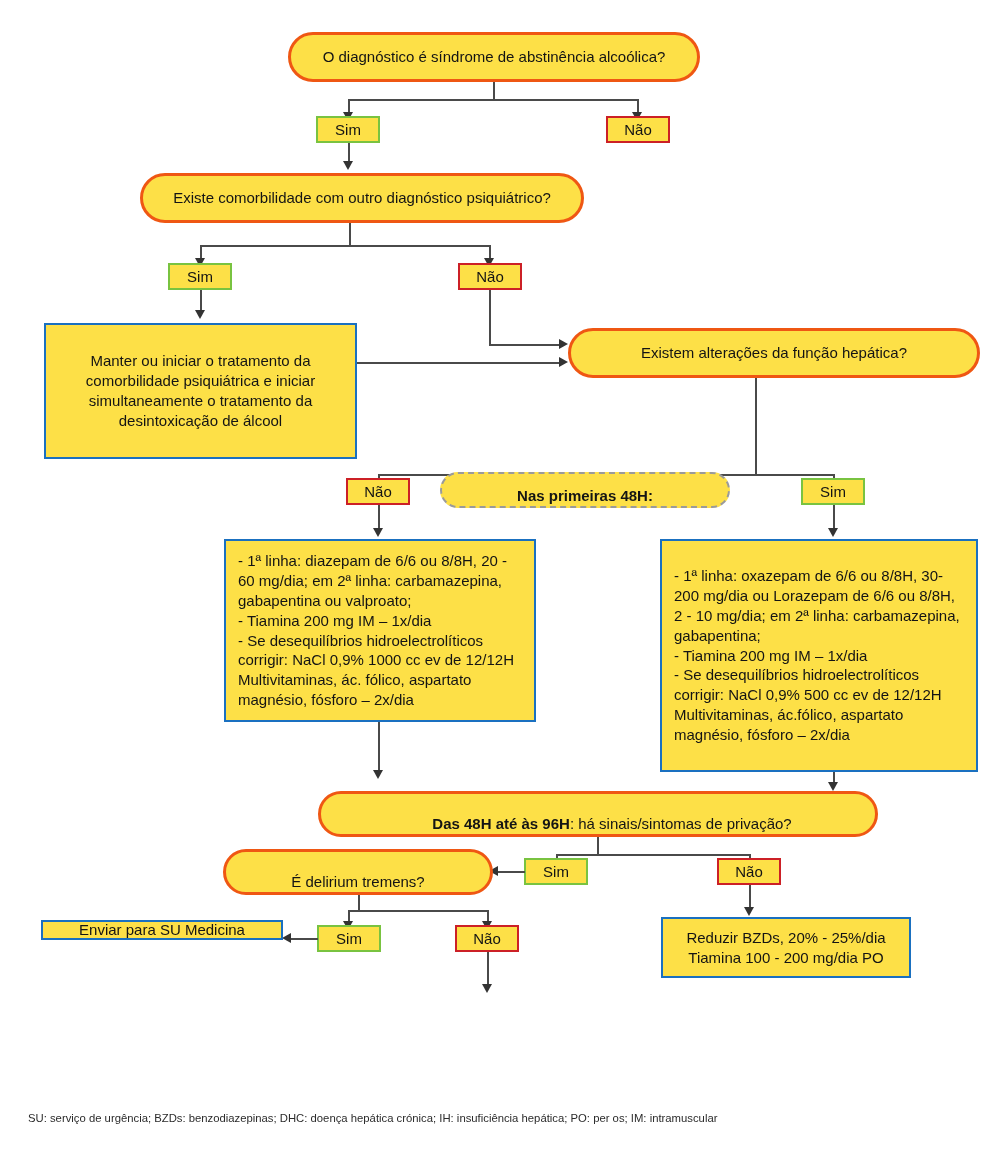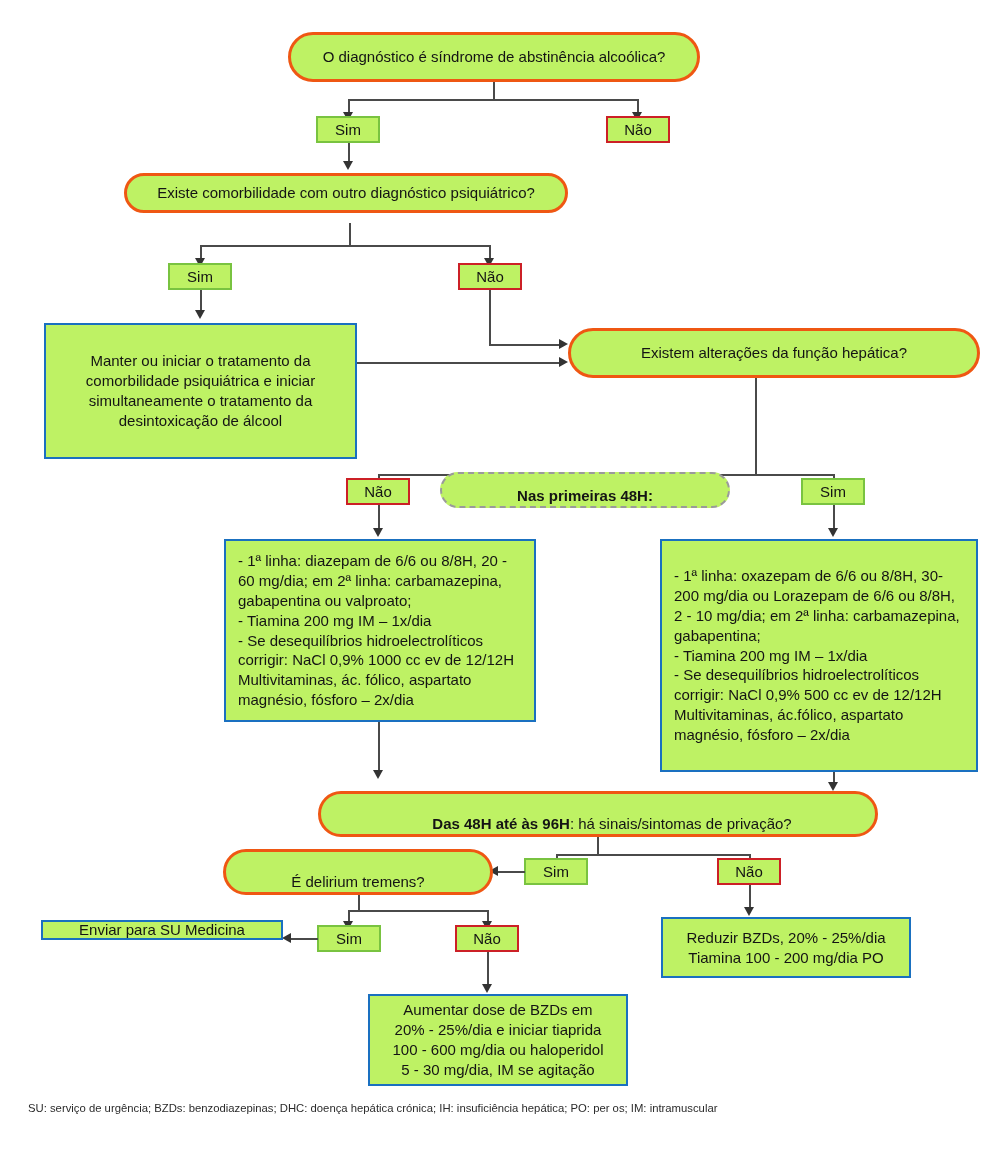--- a/index.html
+++ b/index.html
@@ -15,21 +15,21 @@
     position: relative;
     width: 1000px;
     height: 1164px;
     background: #ffffff;
     overflow: hidden;
   }
   
   .node {
     position: absolute;
     box-sizing: border-box;
-    background: #bef264;
+    background: #fde047;
     display: flex;
     align-items: center;
     justify-content: center;
     text-align: center;
     font-size: 15px;
     line-height: 1.32;
     color: #141414;
   }
   .decision {
     border: 3px solid #ef5713;
@@ -104,21 +104,21 @@
     color: #3b3b3b;
     line-height: 1.45;
   }
   .cap-figura {
     color: #2266b5;
   }
   .footnote {
     font-size: 11.3px;
     color: #2b2b2b;
     line-height: 1.5;
-    margin-top: 2px;
+    margin-top: 12px;
   }
 </style>
 </head>
 <body>
 
 <div id="canvas">
 
   <div class="node decision" style="left:288px; top:32px; width:412px; height:50px;">
     <span class="node-text">O diagnóstico é síndrome de abstinência alcoólica?</span>
   </div>
@@ -133,21 +133,21 @@
   <div class="node yes" style="left:316px; top:116px; width:64px; height:27px;">
     <span>Sim</span>
   </div>
   <div class="node no" style="left:606px; top:116px; width:64px; height:27px;">
     <span>Não</span>
   </div>
 
   <div class="ln vl" style="left:348px; top:143px; height:20px;"></div>
   <div class="arrow-d" style="left:343px; top:161px;"></div>
 
-  <div class="node decision" style="left:124px; top:173px; width:444px; height:40px;">
+  <div class="node decision" style="left:140px; top:173px; width:444px; height:50px;">
     <span class="node-text">Existe comorbilidade com outro diagnóstico psiquiátrico?</span>
   </div>
 
   <div class="ln vl" style="left:349px; top:223px; height:22px;"></div>
   <div class="ln hl" style="left:200px; top:245px; width:290px;"></div>
   <div class="ln vl" style="left:200px; top:245px; height:15px;"></div>
   <div class="arrow-d" style="left:195px; top:258px;"></div>
   <div class="ln vl" style="left:489px; top:245px; height:15px;"></div>
   <div class="arrow-d" style="left:484px; top:258px;"></div>
 
@@ -266,26 +266,20 @@
   <div class="ln hl" style="left:290px; top:938px; width:28px;"></div>
   <div class="arrow-l" style="left:282px; top:933px;"></div>
 
   <div class="node action" style="left:41px; top:920px; width:242px; height:20px;">
     <span class="node-text">Enviar para SU Medicina</span>
   </div>
 
   <div class="ln vl" style="left:487px; top:952px; height:34px;"></div>
   <div class="arrow-d" style="left:482px; top:984px;"></div>
 
-  <div class="node action" style="left:368px; top:994px; width:260px; height:92px;">
-    <span class="node-text">Aumentar dose de BZDs em
-20% - 25%/dia e iniciar tiaprida
-100 - 600 mg/dia ou haloperidol
-5 - 30 mg/dia, IM se agitação</span>
-  </div>
 
   <div class="ln vl" style="left:749px; top:885px; height:24px;"></div>
   <div class="arrow-d" style="left:744px; top:907px;"></div>
 
   <div class="node action" style="left:661px; top:917px; width:250px; height:61px;">
     <span class="node-text">Reduzir BZDs, 20% - 25%/dia
 Tiamina 100 - 200 mg/dia PO</span>
   </div>
 
   <div id="caption">

